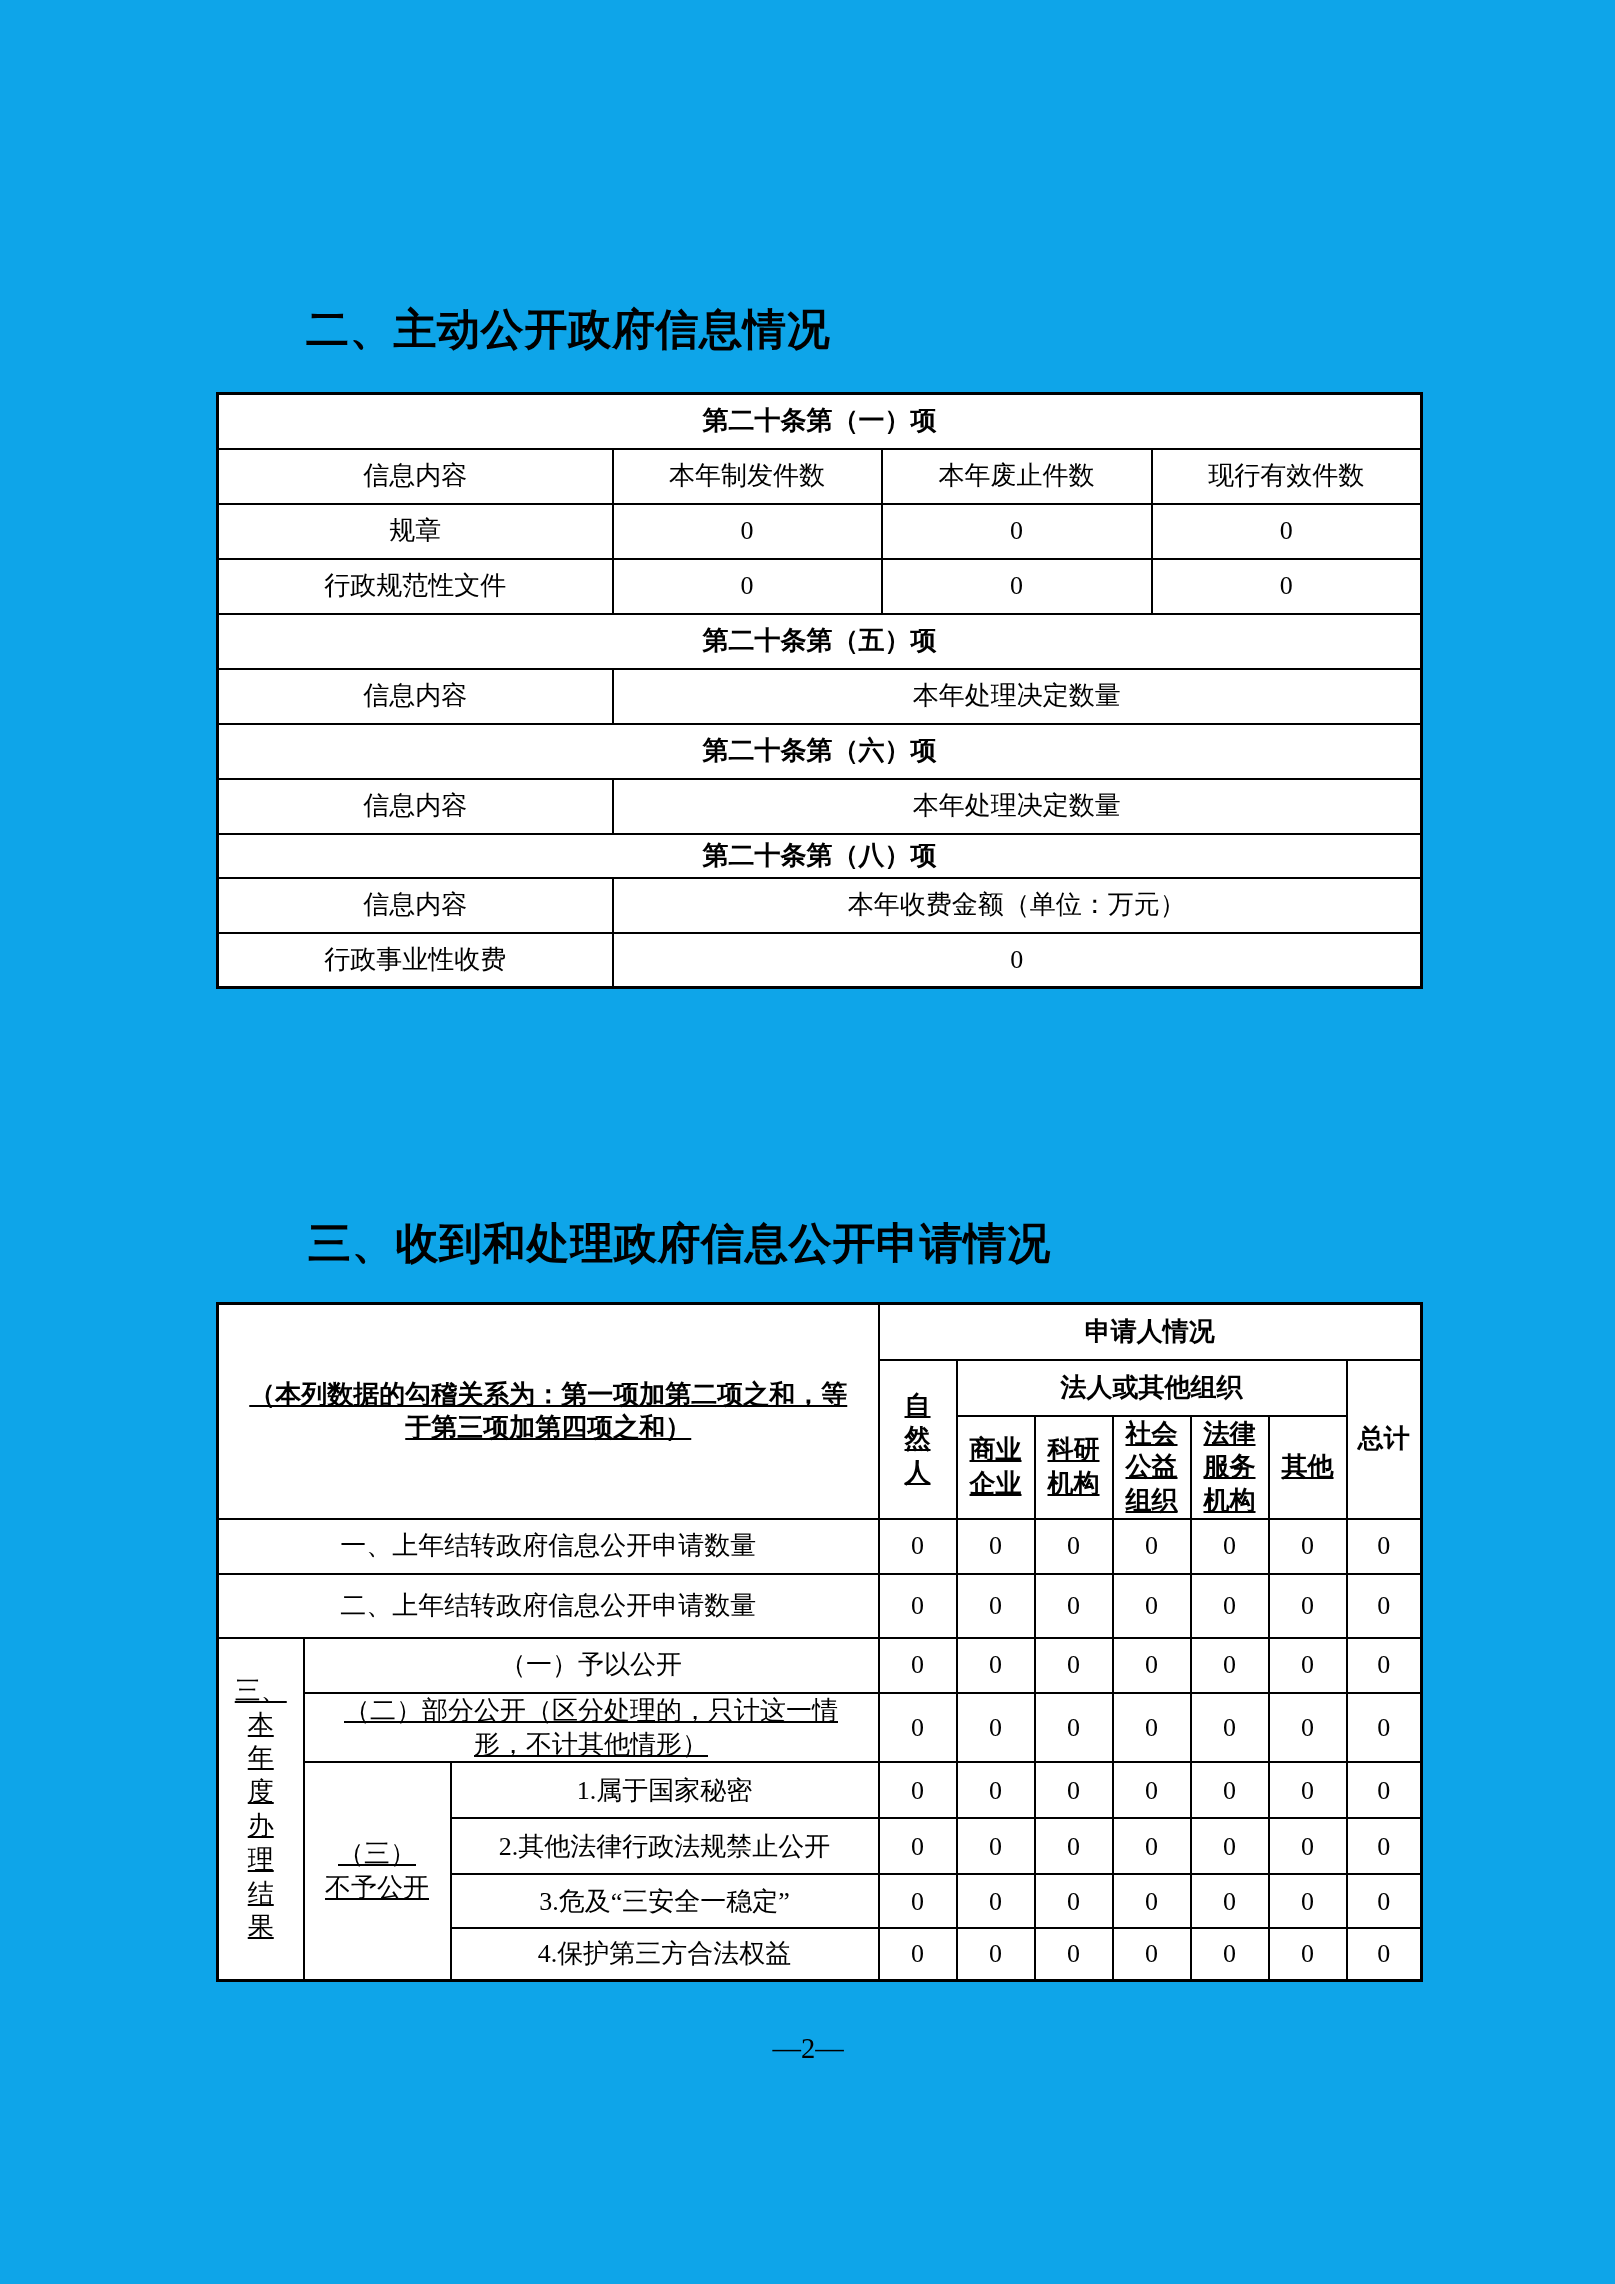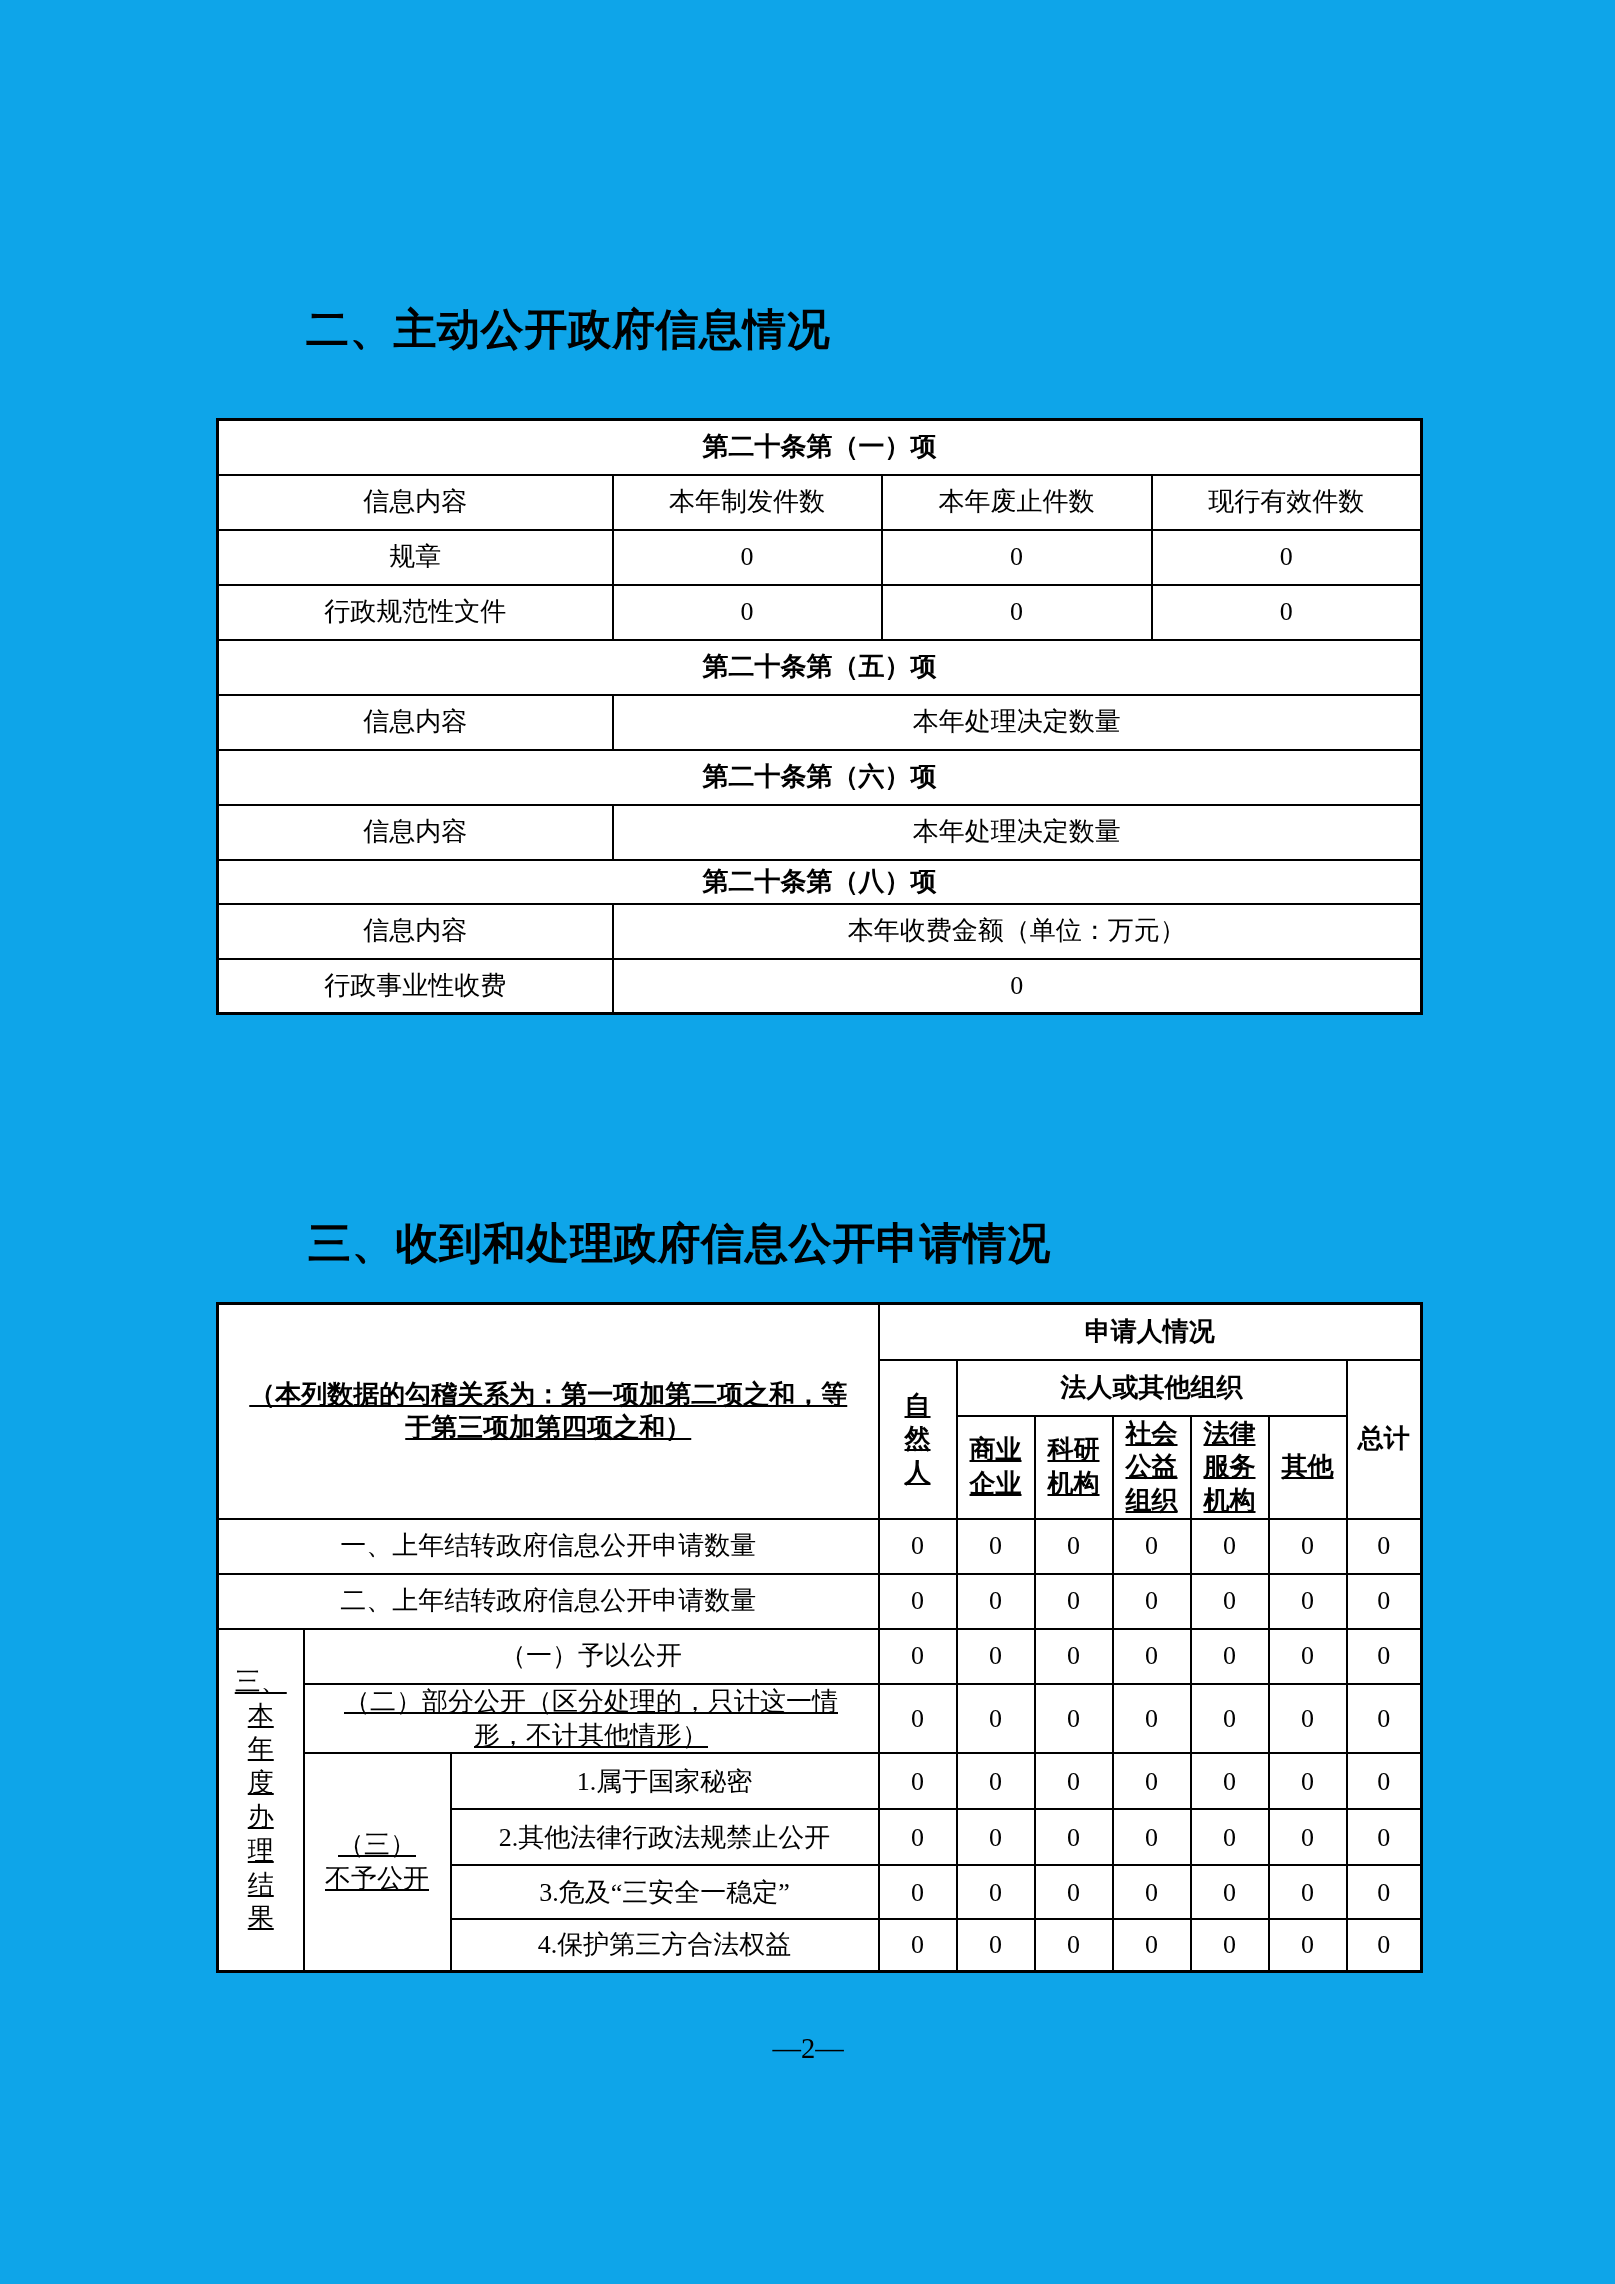--- a/index.html
+++ b/index.html
@@ -34,21 +34,21 @@
   table.doc td {
     border:2px solid #000;
     vertical-align:middle;
     text-align:center;
     font-size:26px;
     line-height:1.3;
     color:#000;
     padding:0 4.1px;
     overflow:hidden;
   }
-  #table1 { left:216px; top:392px; width:1204px;margin-top:26px; }
+  #table1 { left:216px; top:392px; width:1204px; }
   #table2 { left:216px; top:1302px; width:1204px; }
 
   .bold { font-weight:bold; }
   .left { text-align:left; padding-left:9.5px; }
   .preline { white-space:pre-line;text-decoration:underline; }
 
   .page-number {
     position:absolute;
     left:0; right:0;
     top:2033px;
@@ -169,21 +169,21 @@
       <tr style="height:55px">
         <td colspan="3" class="left">一、上年结转政府信息公开申请数量</td>
         <td>0</td>
         <td>0</td>
         <td>0</td>
         <td>0</td>
         <td>0</td>
         <td>0</td>
         <td>0</td>
       </tr>
-      <tr style="height:55px">
+      <tr style="height:64px">
         <td colspan="3" class="left">二、上年结转政府信息公开申请数量</td>
         <td>0</td>
         <td>0</td>
         <td>0</td>
         <td>0</td>
         <td>0</td>
         <td>0</td>
         <td>0</td>
       </tr>
 

